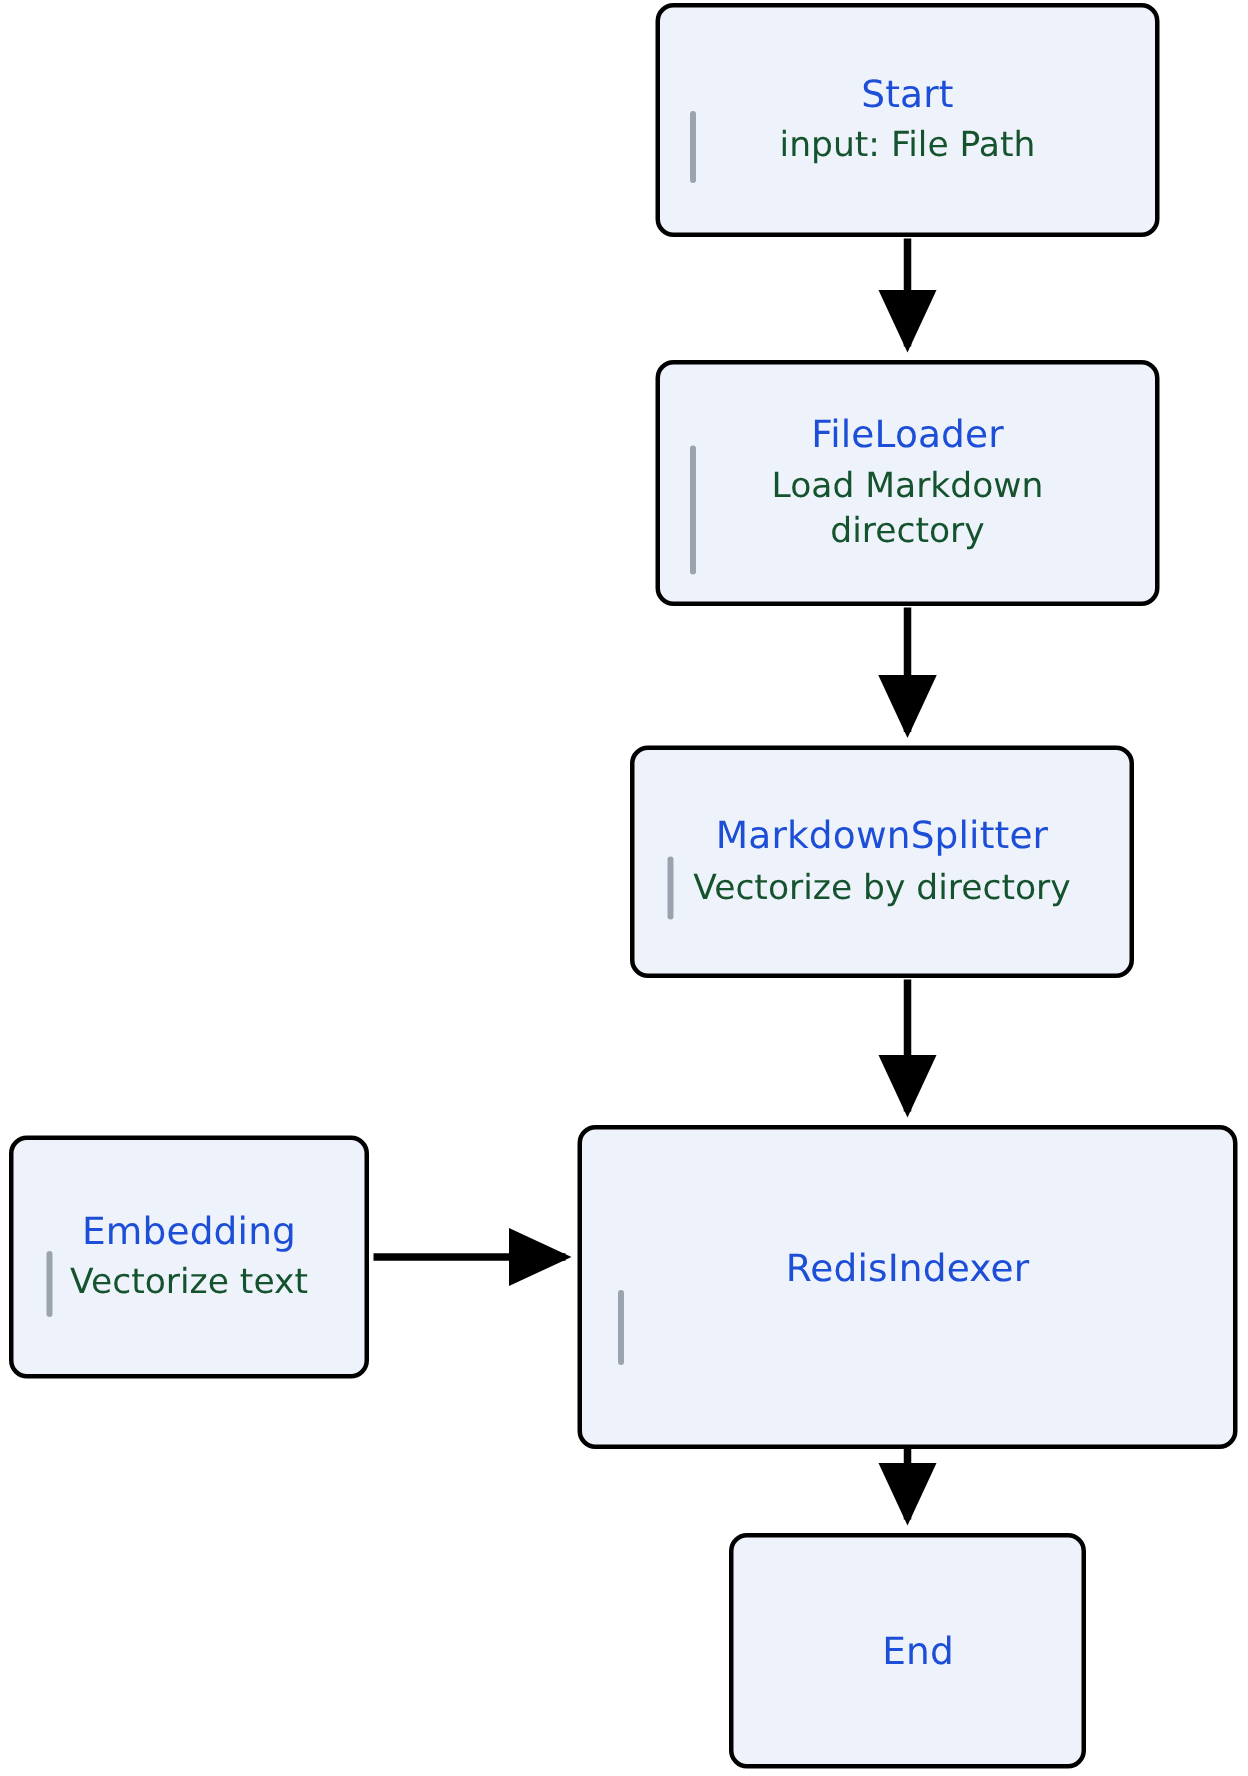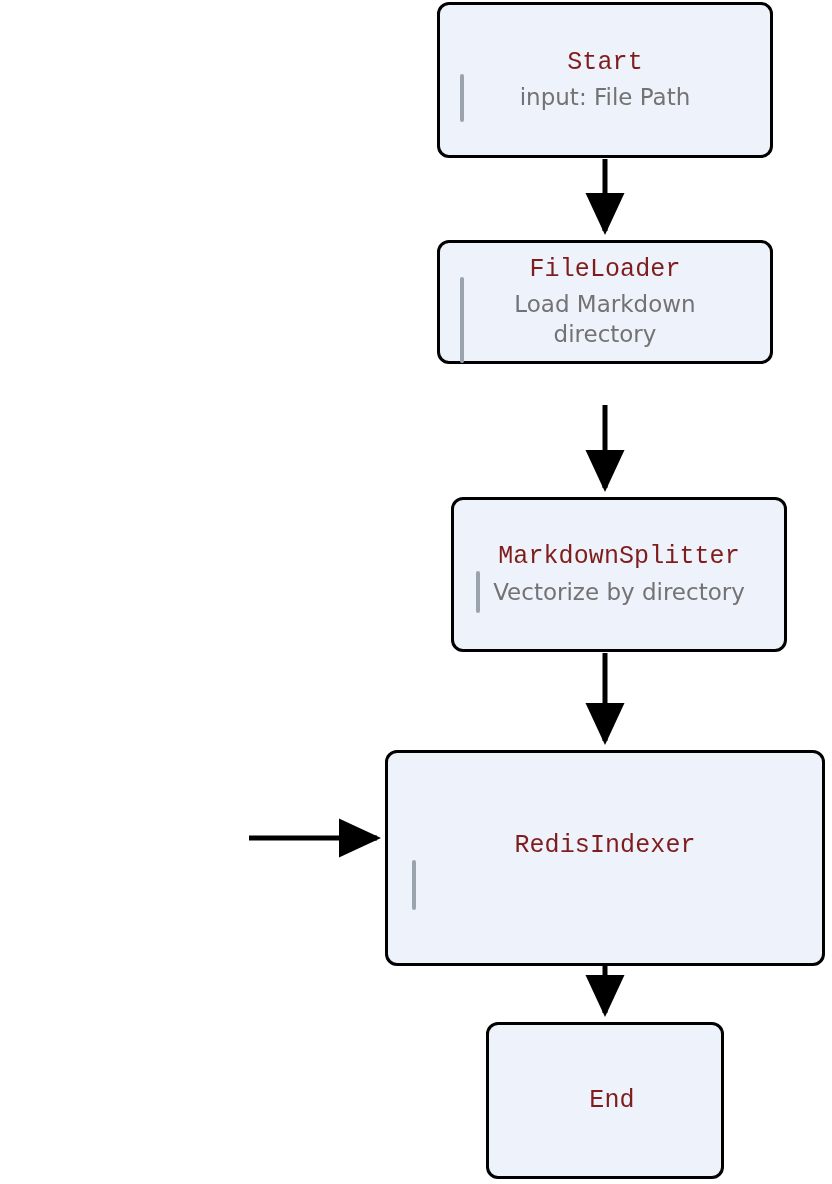--- a/index.html
+++ b/index.html
@@ -39,27 +39,26 @@
     border: 3px solid #000000;
     border-radius: 12px;
     display: flex;
     flex-direction: column;
     align-items: center;
     justify-content: center;
     padding: 6px 14px;
   }
 
   .node-title {
-    color: #7f1d1d;
+    color: #1d4ed8;
     font-size: 25px;
     line-height: 1.18;
     text-align: left;
     letter-spacing: 0.1px;
     white-space: nowrap;
-    font-family: Liberation Mono, monospace;
   }
 
   .node-subtitle-row {
     display: flex;
     align-items: center;
     justify-content: center;
     width: 100%;
     position: relative;
     margin-top: 6px;
   }
@@ -68,31 +67,31 @@
     position: absolute;
     left: 6px;
     top: 50%;
     transform: translateY(-50%);
     width: 4px;
     border-radius: 2px;
     background: #9aa3ae;
   }
 
   .node-subtitle {
-    color: #737373;
+    color: #14532d;
     font-size: 23px;
     line-height: 1.28;
     text-align: center;
     padding: 0 6px;
   }
 
   
   #node-start        { left: 437px; top: 2px;    width: 336px; height: 156px; }
-  #node-fileloader   { left: 437px; top: 240px;  width: 336px; height: 124px; }
-  #node-splitter     { left: 451px; top: 497px;  width: 336px; height: 155px; }
+  #node-fileloader   { left: 437px; top: 240px;  width: 336px; height: 164px; }
+  #node-splitter     { left: 420px; top: 497px;  width: 336px; height: 155px; }
   #node-redisindexer { left: 385px; top: 750px;  width: 440px; height: 216px; gap: 19px; }
   #node-embedding    { left: 6px;   top: 757px;  width: 240px; height: 162px; }
   #node-end          { left: 486px; top: 1022px; width: 238px; height: 157px; padding-left: 28px; }
 
   #node-start .accent-bar        { height: 48px; }
   #node-fileloader .accent-bar   { height: 86px; }
   #node-splitter .accent-bar     { height: 42px; left: 8px; }
   #node-redisindexer .accent-bar { height: 50px; left: 10px; }
   #node-embedding .accent-bar    { height: 44px; left: 8px; }
 </style>
@@ -153,18 +152,25 @@
     </div>
   </div>
 
   <div class="node" id="node-redisindexer">
     <div class="node-title">RedisIndexer</div>
     <div class="node-subtitle-row">
       <span class="accent-bar"></span>
     </div>
   </div>
 
+  <div class="node" id="node-embedding">
+    <div class="node-title">Embedding</div>
+    <div class="node-subtitle-row">
+      <span class="accent-bar"></span>
+      <div class="node-subtitle">Vectorize text</div>
+    </div>
+  </div>
 
   <div class="node" id="node-end">
     <div class="node-title">End</div>
   </div>
 
 </div>
 
 </body></html>

